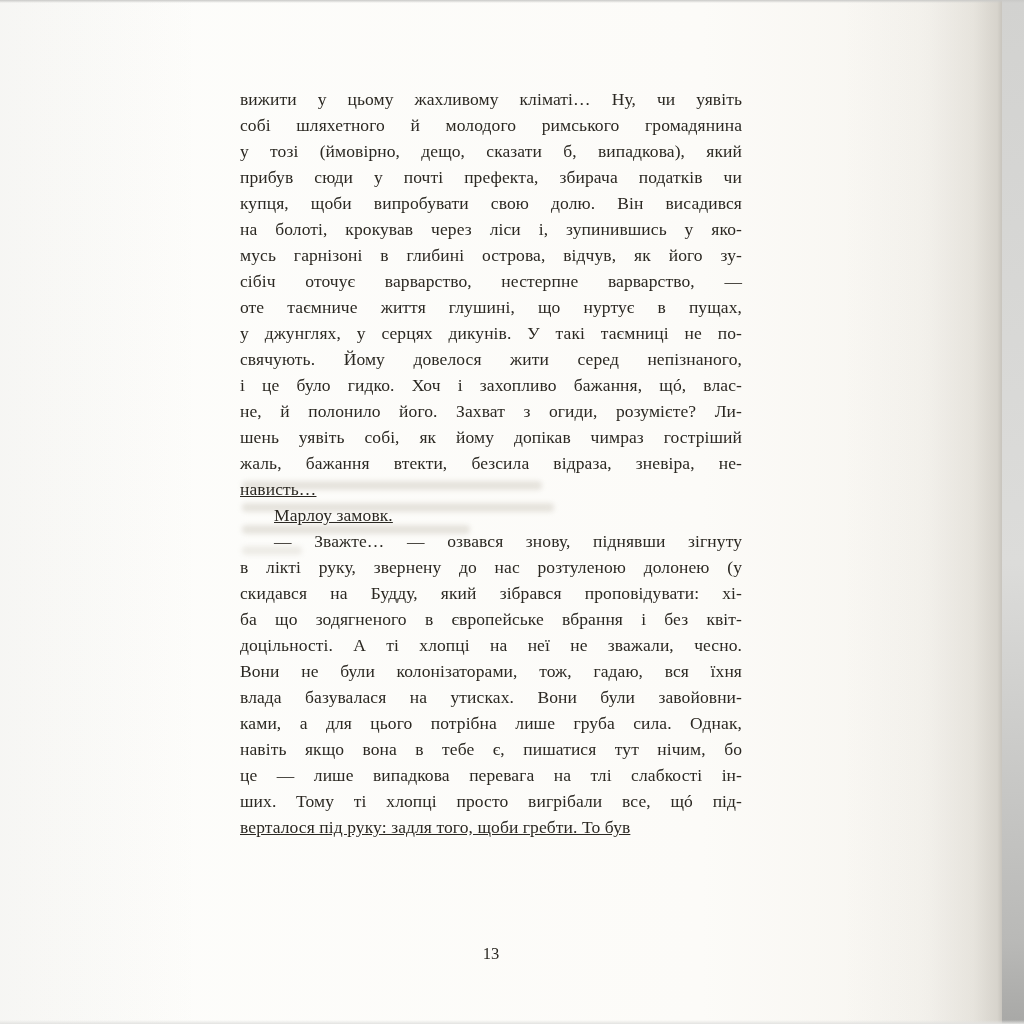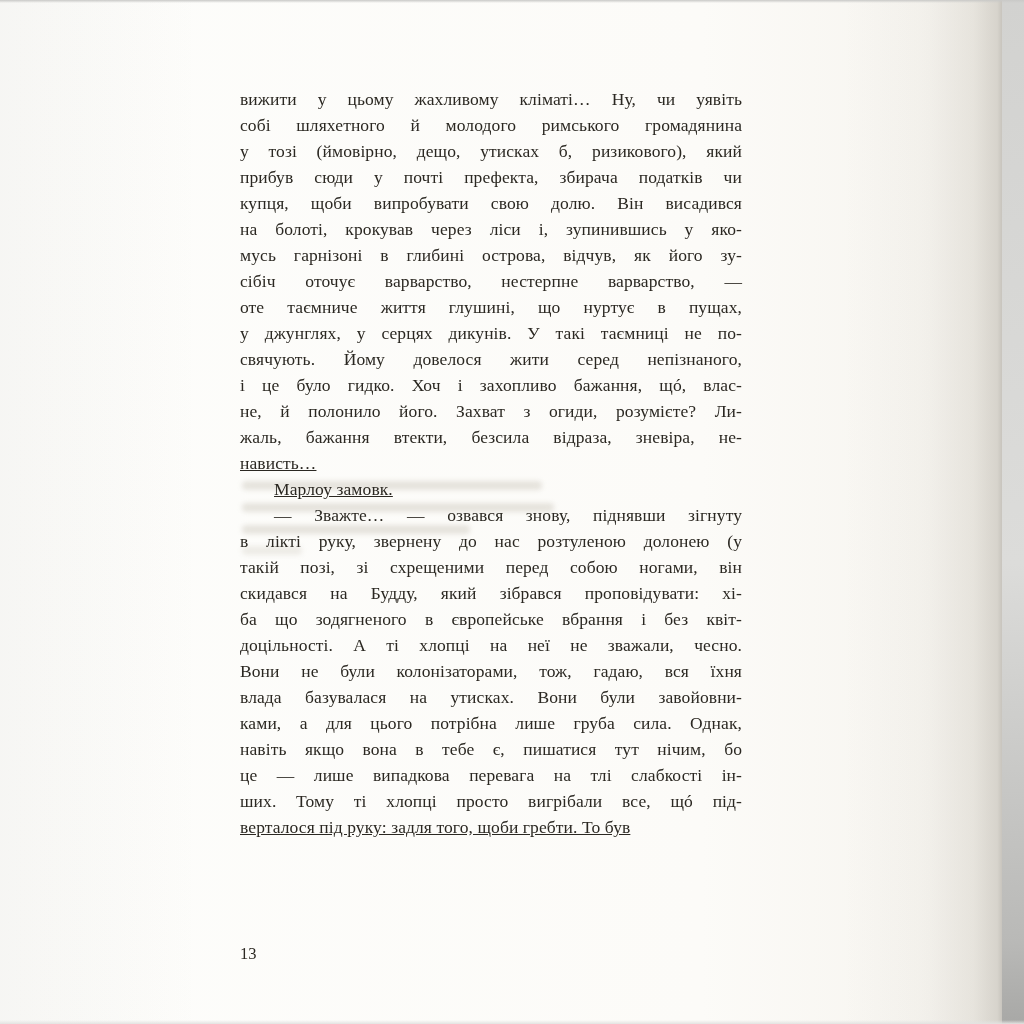--- a/index.html
+++ b/index.html
@@ -70,21 +70,21 @@
     text-align-last: justify;
     white-space: normal;
   }
   .line.last { text-align-last: left; text-decoration: underline; }
   .line.indent { text-indent: 34px; }
   .page-number {
     position: absolute;
     left: 240px;
     top: 944px;
     width: 502px;
-    text-align: left;
+    text-align: center;
     font-size: 16.5px;
     color: #2b2822;
   }
   
   .ghost { position: absolute; left: 0; top: 0; pointer-events: none; }
   .ghost-line {
     position: absolute;
     height: 9px;
     border-radius: 4px;
     background: #b3ac9c;
@@ -107,41 +107,41 @@
       <div class="ghost-line g1"></div>
       <div class="ghost-line g2"></div>
       <div class="ghost-line g3"></div>
       <div class="ghost-line g4"></div>
     </div>
 
     <div class="text-block" id="text-block">
         <div class="para">
           <div class="line">вижити у цьому жахливому кліматі… Ну, чи уявіть</div>
           <div class="line">собі шляхетного й молодого римського громадянина</div>
-          <div class="line">у тозі (ймовірно, дещо, утисках б, ризикового), який</div>
+          <div class="line">у тозі (ймовірно, дещо, сказати б, випадкова), який</div>
           <div class="line">прибув сюди у почті префекта, збирача податків чи</div>
           <div class="line">купця, щоби випробувати свою долю. Він висадився</div>
           <div class="line">на болоті, крокував через ліси і, зупинившись у яко-</div>
           <div class="line">мусь гарнізоні в глибині острова, відчув, як його зу-</div>
           <div class="line">сібіч оточує варварство, нестерпне варварство, —</div>
           <div class="line">оте таємниче життя глушині, що нуртує в пущах,</div>
           <div class="line">у джунглях, у серцях дикунів. У такі таємниці не по-</div>
           <div class="line">свячують. Йому довелося жити серед непізнаного,</div>
           <div class="line">і це було гидко. Хоч і захопливо бажання, щó, влас-</div>
           <div class="line">не, й полонило його. Захват з огиди, розумієте? Ли-</div>
+          <div class="line">шень уявіть собі, як йому допікав чимраз гостріший</div>
           <div class="line">жаль, бажання втекти, безсила відраза, зневіра, не-</div>
           <div class="line last">нависть…</div>
         </div>
         <div class="para">
           <div class="line last indent">Марлоу замовк.</div>
         </div>
         <div class="para">
           <div class="line indent">— Зважте… — озвався знову, піднявши зігнуту</div>
           <div class="line">в лікті руку, звернену до нас розтуленою долонею (у</div>
-          <div class="line">такій позі, зі схрещеними перед собою ногами, він</div>
           <div class="line">скидався на Будду, який зібрався проповідувати: хі-</div>
           <div class="line">ба що зодягненого в європейське вбрання і без квіт-</div>
           <div class="line">доцільності. А ті хлопці на неї не зважали, чесно.</div>
           <div class="line">Вони не були колонізаторами, тож, гадаю, вся їхня</div>
           <div class="line">влада базувалася на утисках. Вони були завойовни-</div>
           <div class="line">ками, а для цього потрібна лише груба сила. Однак,</div>
           <div class="line">навіть якщо вона в тебе є, пишатися тут нічим, бо</div>
           <div class="line">це — лише випадкова перевага на тлі слабкості ін-</div>
           <div class="line">ших. Тому ті хлопці просто вигрібали все, щó під-</div>
           <div class="line last">верталося під руку: задля того, щоби гребти. То був</div>

